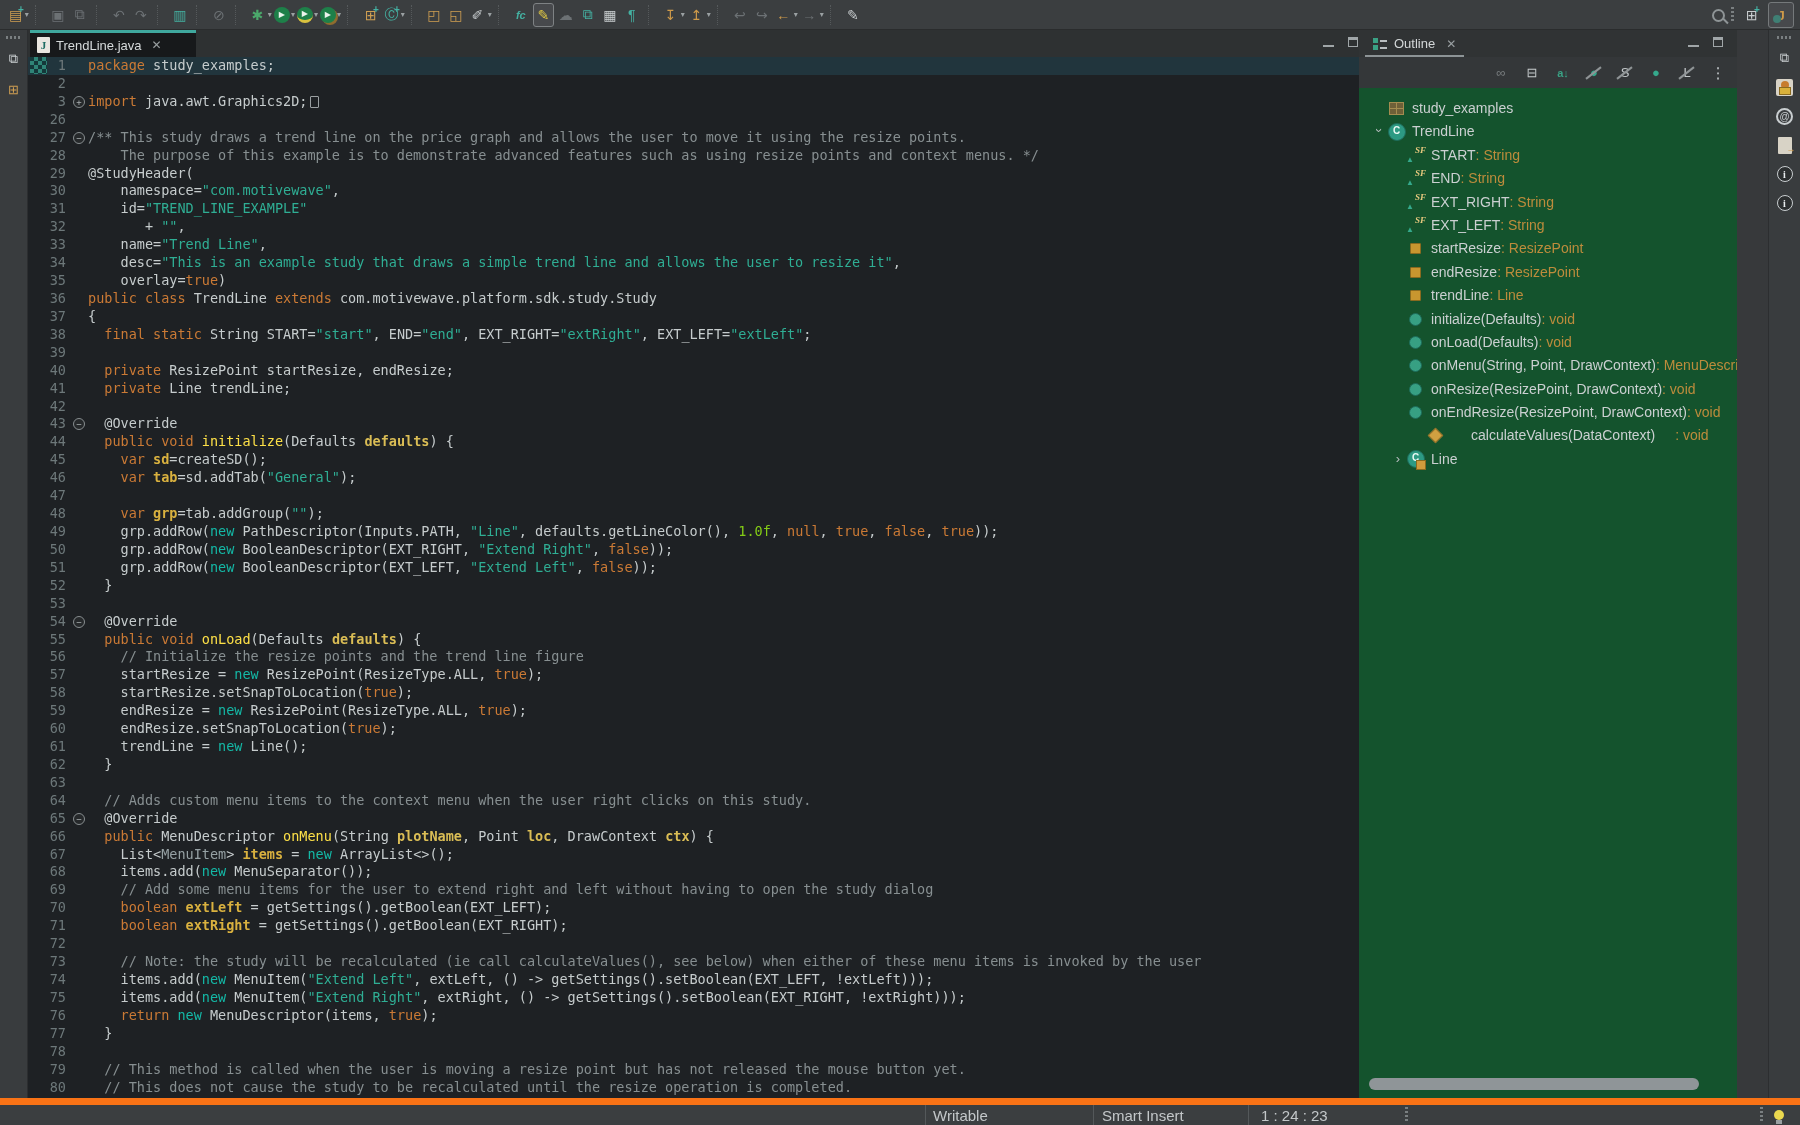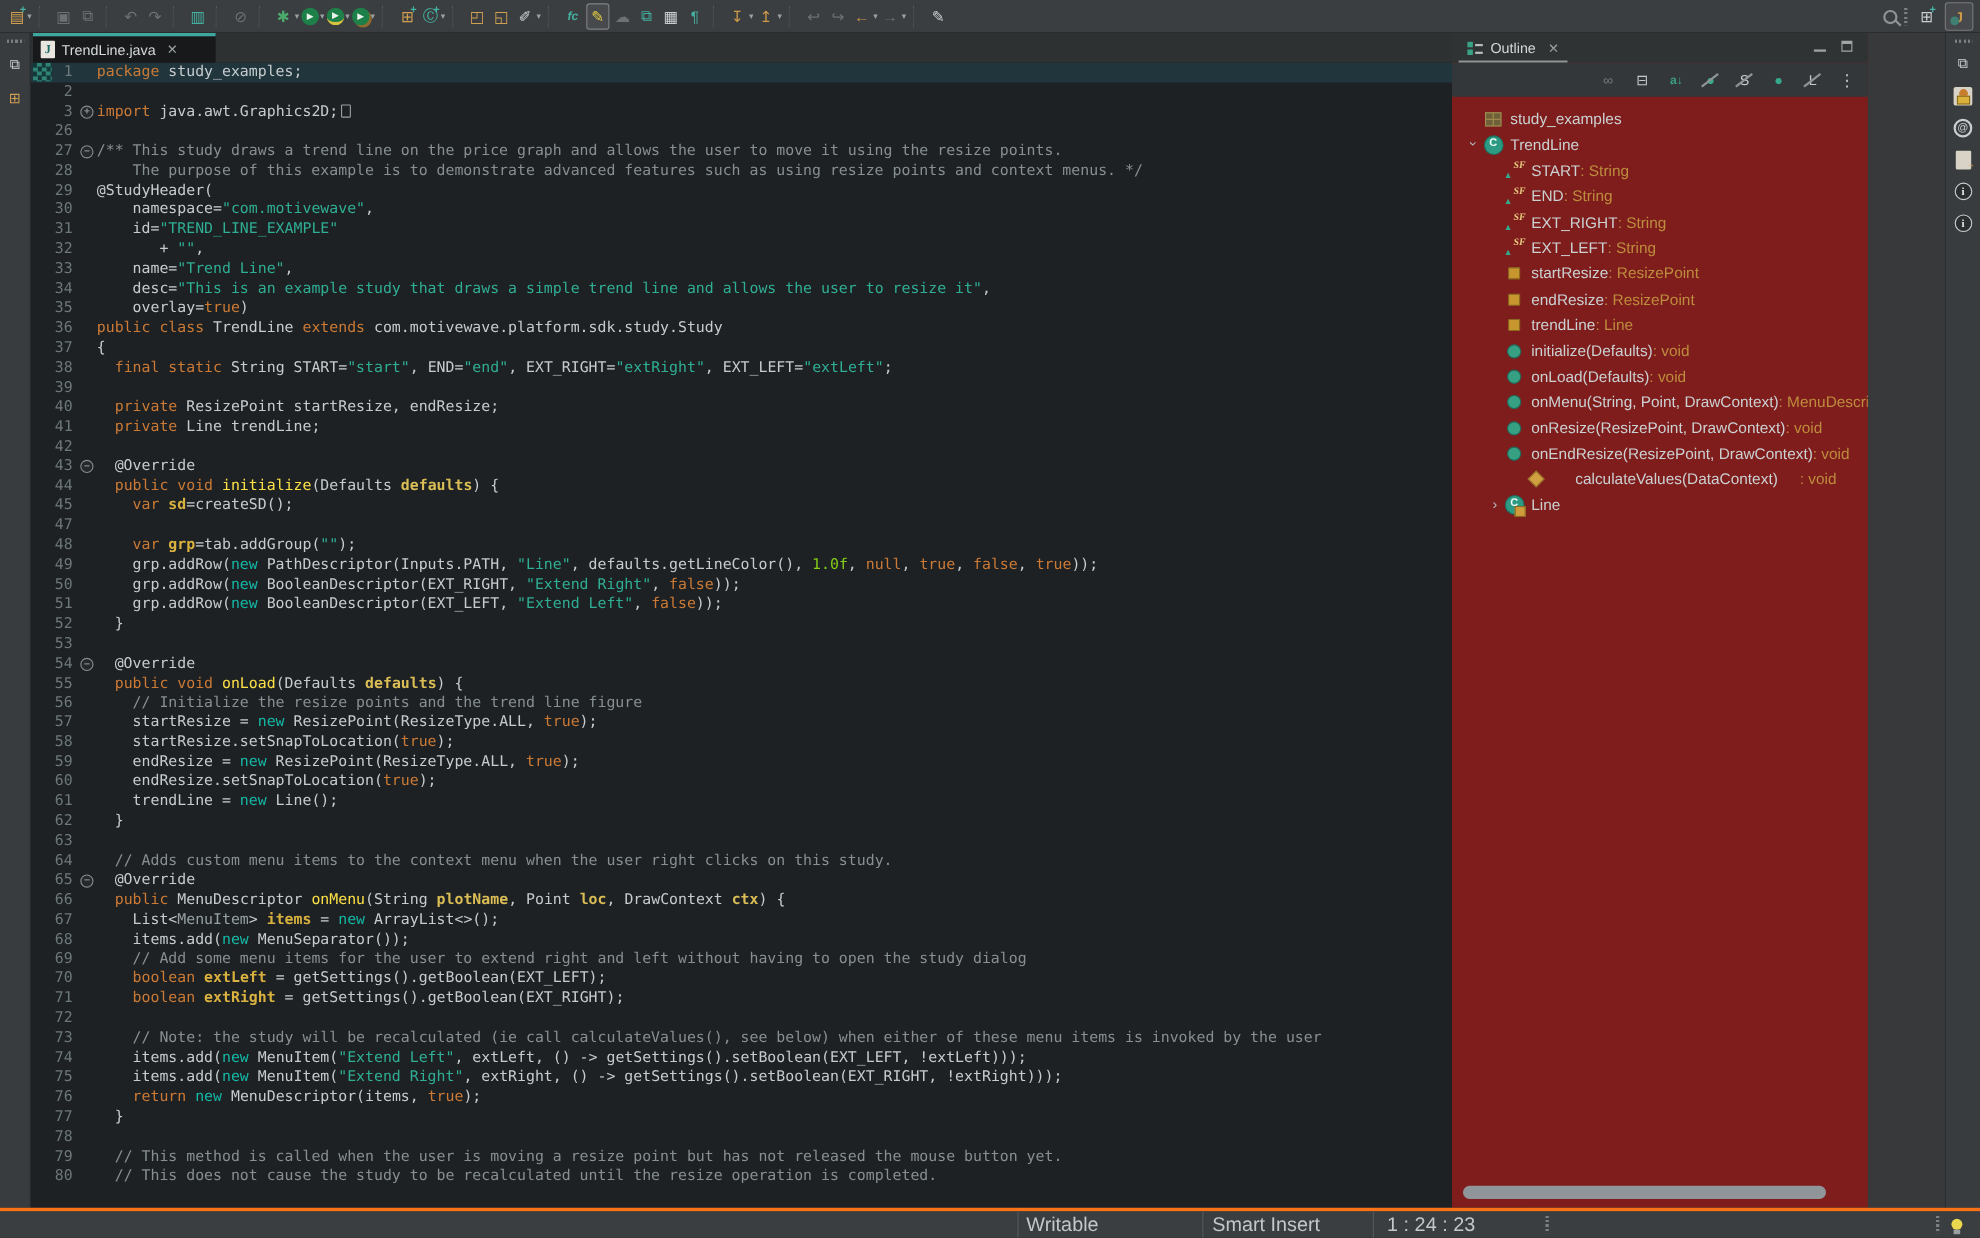--- a/index.html
+++ b/index.html
@@ -79,21 +79,21 @@
   .t-{color:#c6cccd}.t-k{color:#cb7a35}.t-n{color:#14b8a6}.t-s{color:#2fae94}
   .t-c{color:#878f91}.t-m{color:#fde047}.t-p{color:#dabd55;font-weight:bold}
   .t-v{color:#d9b13f;font-weight:bold}.t-u{color:#84cc16}.t-d{color:#96a1a4}
   .fbox{display:inline-block;width:9px;height:12px;border:1px solid #9aa0a2;border-radius:1px;
     margin-left:3px;vertical-align:middle}
   #vscroll{position:absolute;right:8px;top:42px;width:12px;height:320px;border-radius:6px;background:#515557}
 
   #seam{position:absolute;left:1380px;top:30px;width:10px;height:1068px;background:#2b2d2f}
 
   
-  #outline{position:absolute;left:1320px;top:30px;width:378px;height:1068px;background:#7f1d1d}
+  #outline{position:absolute;left:1359px;top:30px;width:378px;height:1068px;background:#14532d}
   #o-header{position:absolute;left:0;top:0;width:100%;height:27px;background:#303334}
   #o-tab{position:absolute;left:6px;top:2px;height:25px;display:flex;align-items:center;gap:7px;
     padding:0 8px;border-bottom:2px solid #8d9496}
   #o-tab .lbl{color:#d3d7d8;font-size:13px}
   .oviewicon{width:14px;height:13px;position:relative}
   .oviewicon::before{content:"";position:absolute;left:0;top:1px;width:5px;height:5px;background:#3aa184;box-shadow:0 7px 0 #3aa184}
   .oviewicon::after{content:"";position:absolute;left:7px;top:3px;width:7px;height:2px;background:#b9bec0;box-shadow:0 7px 0 #b9bec0}
   #outline-winbtns{right:14px}
   #o-toolbar{position:absolute;left:0;top:27px;width:100%;height:31px;background:#343739;
     display:flex;align-items:center;justify-content:flex-end;padding-right:6px;gap:5px}
@@ -123,21 +123,21 @@
     font:italic bold 9px "Liberation Serif",serif;color:#e5c87e}
   .ic-field::before{content:"";width:9px;height:9px;background:#c8962f;border:1px solid #8a6a1f;border-radius:1px}
   .ic-method::before{content:"";width:11px;height:11px;border-radius:50%;background:#37a083;border:1px solid #1e6c5b}
   .ic-methodp::before{content:"";width:9px;height:9px;background:#d0a041;border:1px solid #93702a;transform:rotate(45deg)}
   .olabel{color:#cbd0d1}
   .otype{color:#bd8c3c}
   #o-hscroll{position:absolute;left:10px;bottom:8px;width:330px;height:12px;border-radius:6px;background:#8f9598}
 
   
   #statusbar{position:absolute;left:0;top:1098px;width:1800px;height:27px;background:#3b3e40;
-    border-top:3px solid #f97316;color:#c3c7c9;font-size:18px}
+    border-top:7px solid #f97316;color:#c3c7c9;font-size:15px}
   .ssep{position:absolute;top:0;width:1px;height:100%;background:#54585a}
   .sfield{position:absolute;top:0;height:100%;display:flex;align-items:center}
   .bulb{width:10px;height:10px;border-radius:50%;background:#ead84f;position:relative}
   .bulb::after{content:"";position:absolute;left:2px;bottom:-4px;width:6px;height:4px;background:#9aa0a2}
 </style>
 </head>
 <body>
 
 <div id="toolbar">
   <div id="toolbar-items" style="display:flex;align-items:center">
@@ -306,20 +306,21 @@
       <div class="row"><span class="gmarkcol"></span><span class="lnum">36</span><span class="lfold"></span><span class="lcode"><span class="tok t-k">public class</span><span class="tok t-"> TrendLine </span><span class="tok t-k">extends</span><span class="tok t-"> com.motivewave.platform.sdk.study.Study</span></span></div>
       <div class="row"><span class="gmarkcol"></span><span class="lnum">37</span><span class="lfold"></span><span class="lcode"><span class="tok t-">{</span></span></div>
       <div class="row"><span class="gmarkcol"></span><span class="lnum">38</span><span class="lfold"></span><span class="lcode"><span class="tok t-">  </span><span class="tok t-k">final static</span><span class="tok t-"> String START=</span><span class="tok t-s">"start"</span><span class="tok t-">, END=</span><span class="tok t-s">"end"</span><span class="tok t-">, EXT_RIGHT=</span><span class="tok t-s">"extRight"</span><span class="tok t-">, EXT_LEFT=</span><span class="tok t-s">"extLeft"</span><span class="tok t-">;</span></span></div>
       <div class="row"><span class="gmarkcol"></span><span class="lnum">39</span><span class="lfold"></span><span class="lcode"></span></div>
       <div class="row"><span class="gmarkcol"></span><span class="lnum">40</span><span class="lfold"></span><span class="lcode"><span class="tok t-">  </span><span class="tok t-k">private</span><span class="tok t-"> ResizePoint startResize, endResize;</span></span></div>
       <div class="row"><span class="gmarkcol"></span><span class="lnum">41</span><span class="lfold"></span><span class="lcode"><span class="tok t-">  </span><span class="tok t-k">private</span><span class="tok t-"> Line trendLine;</span></span></div>
       <div class="row"><span class="gmarkcol"></span><span class="lnum">42</span><span class="lfold"></span><span class="lcode"></span></div>
       <div class="row"><span class="gmarkcol"></span><span class="lnum">43</span><span class="lfold"><span class="foldc">−</span></span><span class="lcode"><span class="tok t-">  @Override</span></span></div>
       <div class="row"><span class="gmarkcol"></span><span class="lnum">44</span><span class="lfold"></span><span class="lcode"><span class="tok t-">  </span><span class="tok t-k">public void</span><span class="tok t-"> </span><span class="tok t-m">initialize</span><span class="tok t-">(Defaults </span><span class="tok t-p">defaults</span><span class="tok t-">) {</span></span></div>
       <div class="row"><span class="gmarkcol"></span><span class="lnum">45</span><span class="lfold"></span><span class="lcode"><span class="tok t-">    </span><span class="tok t-k">var</span><span class="tok t-"> </span><span class="tok t-v">sd</span><span class="tok t-">=createSD();</span></span></div>
+      <div class="row"><span class="gmarkcol"></span><span class="lnum">46</span><span class="lfold"></span><span class="lcode"><span class="tok t-">    </span><span class="tok t-k">var</span><span class="tok t-"> </span><span class="tok t-v">tab</span><span class="tok t-">=sd.addTab(</span><span class="tok t-s">"General"</span><span class="tok t-">);</span></span></div>
       <div class="row"><span class="gmarkcol"></span><span class="lnum">47</span><span class="lfold"></span><span class="lcode"></span></div>
       <div class="row"><span class="gmarkcol"></span><span class="lnum">48</span><span class="lfold"></span><span class="lcode"><span class="tok t-">    </span><span class="tok t-k">var</span><span class="tok t-"> </span><span class="tok t-v">grp</span><span class="tok t-">=tab.addGroup(</span><span class="tok t-s">""</span><span class="tok t-">);</span></span></div>
       <div class="row"><span class="gmarkcol"></span><span class="lnum">49</span><span class="lfold"></span><span class="lcode"><span class="tok t-">    grp.addRow(</span><span class="tok t-n">new</span><span class="tok t-"> PathDescriptor(Inputs.PATH, </span><span class="tok t-s">"Line"</span><span class="tok t-">, defaults.getLineColor(), </span><span class="tok t-u">1.0f</span><span class="tok t-">, </span><span class="tok t-k">null</span><span class="tok t-">, </span><span class="tok t-k">true</span><span class="tok t-">, </span><span class="tok t-k">false</span><span class="tok t-">, </span><span class="tok t-k">true</span><span class="tok t-">));</span></span></div>
       <div class="row"><span class="gmarkcol"></span><span class="lnum">50</span><span class="lfold"></span><span class="lcode"><span class="tok t-">    grp.addRow(</span><span class="tok t-n">new</span><span class="tok t-"> BooleanDescriptor(EXT_RIGHT, </span><span class="tok t-s">"Extend Right"</span><span class="tok t-">, </span><span class="tok t-k">false</span><span class="tok t-">));</span></span></div>
       <div class="row"><span class="gmarkcol"></span><span class="lnum">51</span><span class="lfold"></span><span class="lcode"><span class="tok t-">    grp.addRow(</span><span class="tok t-n">new</span><span class="tok t-"> BooleanDescriptor(EXT_LEFT, </span><span class="tok t-s">"Extend Left"</span><span class="tok t-">, </span><span class="tok t-k">false</span><span class="tok t-">));</span></span></div>
       <div class="row"><span class="gmarkcol"></span><span class="lnum">52</span><span class="lfold"></span><span class="lcode"><span class="tok t-">  }</span></span></div>
       <div class="row"><span class="gmarkcol"></span><span class="lnum">53</span><span class="lfold"></span><span class="lcode"></span></div>
       <div class="row"><span class="gmarkcol"></span><span class="lnum">54</span><span class="lfold"><span class="foldc">−</span></span><span class="lcode"><span class="tok t-">  @Override</span></span></div>
       <div class="row"><span class="gmarkcol"></span><span class="lnum">55</span><span class="lfold"></span><span class="lcode"><span class="tok t-">  </span><span class="tok t-k">public void</span><span class="tok t-"> </span><span class="tok t-m">onLoad</span><span class="tok t-">(Defaults </span><span class="tok t-p">defaults</span><span class="tok t-">) {</span></span></div>
       <div class="row"><span class="gmarkcol"></span><span class="lnum">56</span><span class="lfold"></span><span class="lcode"><span class="tok t-">    </span><span class="tok t-c">// Initialize the resize points and the trend line figure</span></span></div>

